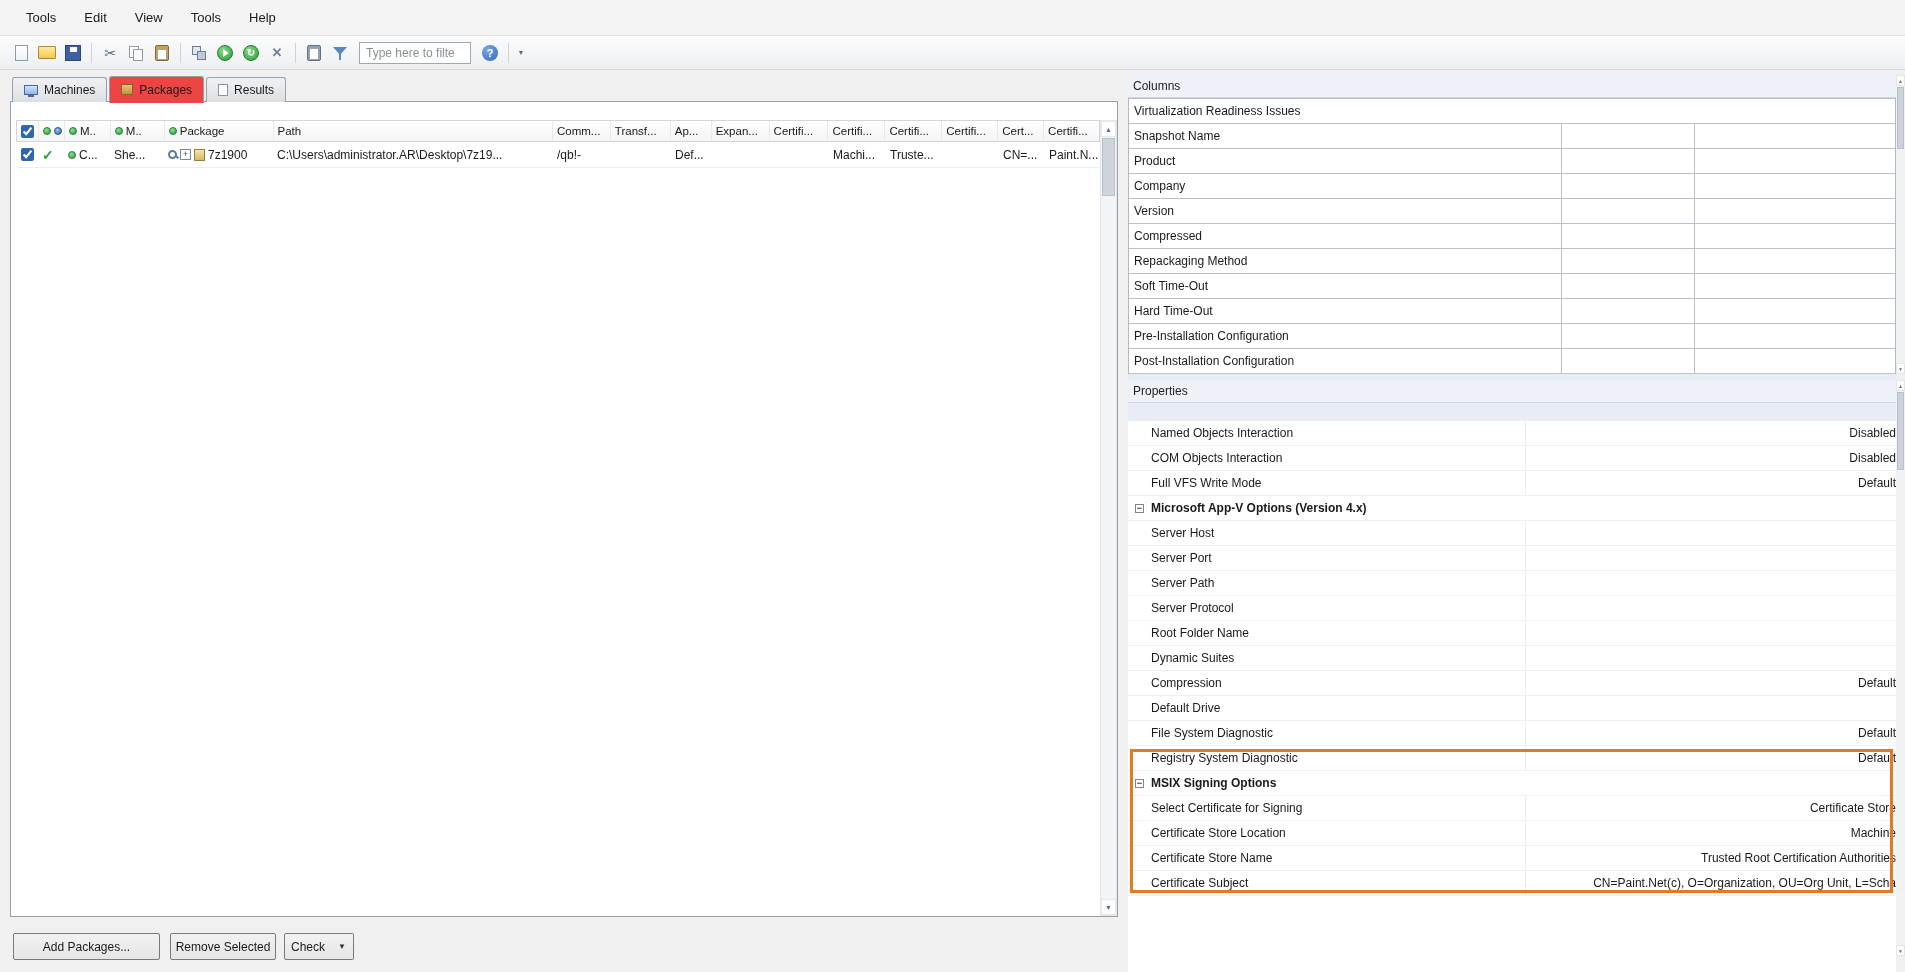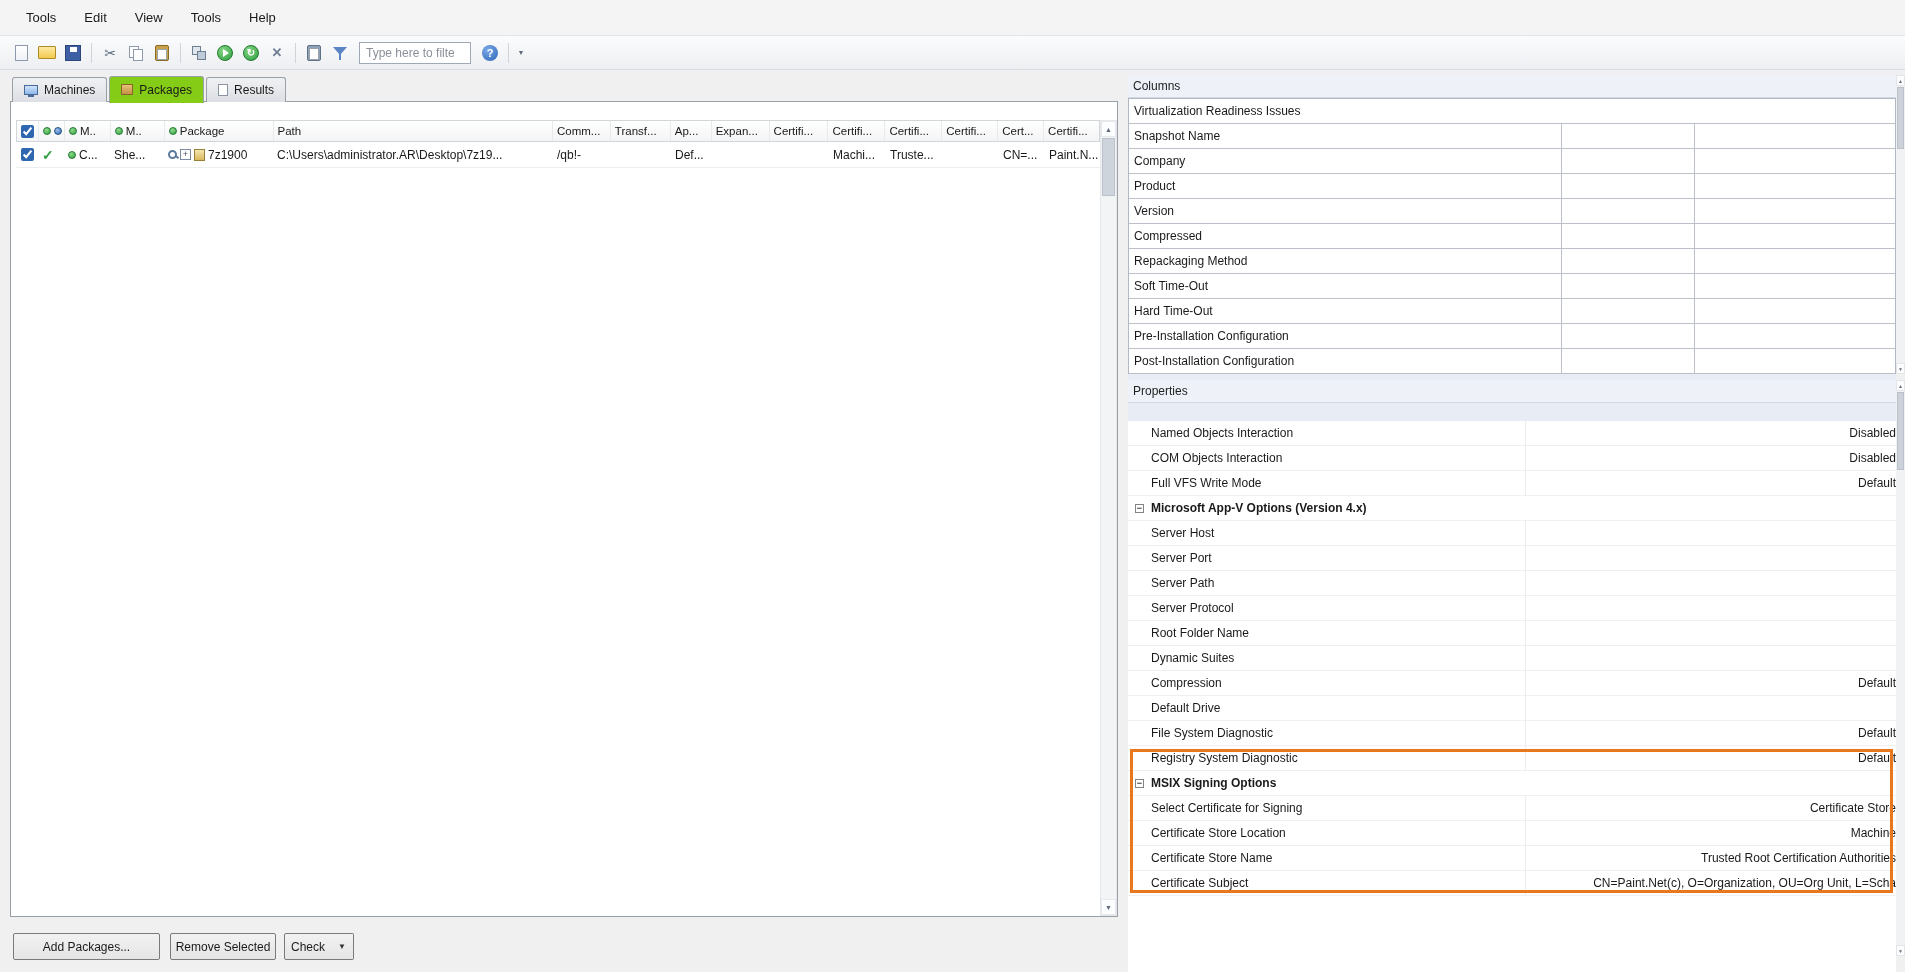--- a/index.html
+++ b/index.html
@@ -38,21 +38,21 @@
   .ic-filter::before{content:"";border-left:7px solid transparent;border-right:7px solid transparent;border-top:8px solid #5b84c4;margin-top:-4px;}
   .ic-filter::after{content:"";position:absolute;width:2px;height:6px;background:#5b84c4;top:13px;}
   .filter-input{width:112px;height:22px;border:1px solid #9fa8b4;background:#fff;font-family:"Liberation Sans",sans-serif;font-size:12px;padding:0 6px;margin:0 6px;color:#333;}
   .filter-input::placeholder{color:#8a8f98;}
   .help-badge{width:16px;height:16px;border-radius:50%;background:radial-gradient(circle at 35% 30%,#7aa8e8,#2f66b8);color:#fff;font-size:11px;font-weight:bold;font-style:normal;display:flex;align-items:center;justify-content:center;}
   .overflow-btn{width:14px;height:24px;display:flex;align-items:center;justify-content:center;color:#5e6876;}
   .overflow-btn i{font-style:normal;font-size:7px;}
   
   .tabstrip{position:absolute;left:12px;top:75px;height:27px;display:flex;align-items:flex-end;z-index:4;}
   .tab{height:25px;padding:0 11px;display:inline-flex;align-items:center;gap:6px;border:1px solid #98a0a8;border-bottom:none;border-radius:3px 3px 0 0;background:linear-gradient(#f0f1f3,#dcdfe3);font-size:12px;margin-right:2px;cursor:default;}
-  .tab.selected{height:27px;background:#84cc16;margin-bottom:-1px;padding-bottom:1px;}
+  .tab.selected{height:27px;background:#ef4444;margin-bottom:-1px;padding-bottom:1px;}
   .t-machine{width:14px;height:10px;border:1px solid #4a6b9a;background:linear-gradient(#cfe3fa,#8fb7e8);position:relative;display:inline-block;}
   .t-machine::after{content:"";position:absolute;left:3px;bottom:-3px;width:6px;height:2px;background:#4a6b9a;}
   .t-package{width:12px;height:11px;background:linear-gradient(#e7c27a,#c59244);border:1px solid #8a6326;display:inline-block;}
   .t-results{width:10px;height:12px;background:#fff;border:1px solid #8a94a2;display:inline-block;}
   
   .left-content{position:absolute;left:10px;top:101px;width:1108px;height:816px;background:#fff;border:1px solid #98a0a8;}
   .pkg-header{position:absolute;left:16px;top:120px;width:1084px;height:22px;display:flex;background:linear-gradient(#ffffff,#f3f4f6);border:1px solid #d2d5d9;}
   .hcell{border-right:1px solid #e7e9eb;padding:0 4px;display:flex;align-items:center;gap:3px;font-size:11.5px;white-space:nowrap;overflow:hidden;cursor:default;}
   .pkg-row{position:absolute;left:16px;top:142px;width:1084px;height:26px;display:flex;border-bottom:1px solid #eceef0;background:#fff;}
   .rcell{padding:0 4px;display:flex;align-items:center;gap:3px;font-size:12px;white-space:nowrap;overflow:hidden;}
@@ -302,26 +302,26 @@
 <div class="columns-grid">
   <div class="col-row">
       <div class="col-c1">Virtualization Readiness Issues</div>
     </div>
   <div class="col-row">
       <div class="col-c1">Snapshot Name</div>
       <div class="col-c2"></div>
       <div class="col-c3"></div>
     </div>
   <div class="col-row">
+      <div class="col-c1">Product</div>
+      <div class="col-c2"></div>
+      <div class="col-c3"></div>
+    </div>
+  <div class="col-row">
       <div class="col-c1">Company</div>
-      <div class="col-c2"></div>
-      <div class="col-c3"></div>
-    </div>
-  <div class="col-row">
-      <div class="col-c1">Product</div>
       <div class="col-c2"></div>
       <div class="col-c3"></div>
     </div>
   <div class="col-row">
       <div class="col-c1">Version</div>
       <div class="col-c2"></div>
       <div class="col-c3"></div>
     </div>
   <div class="col-row">
       <div class="col-c1">Compressed</div>

